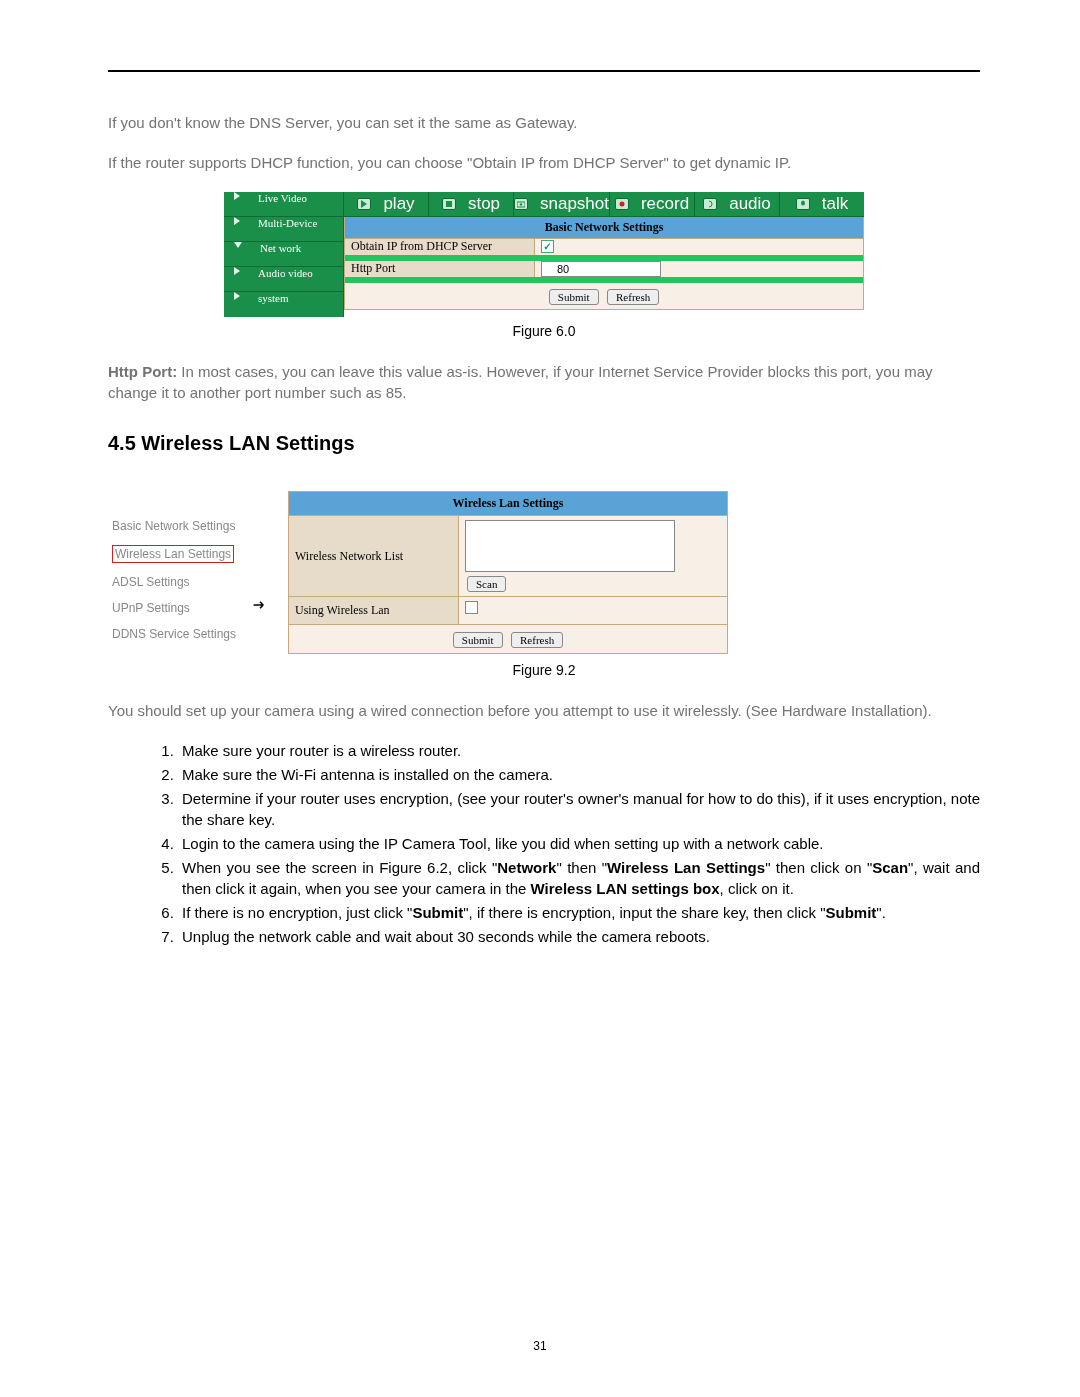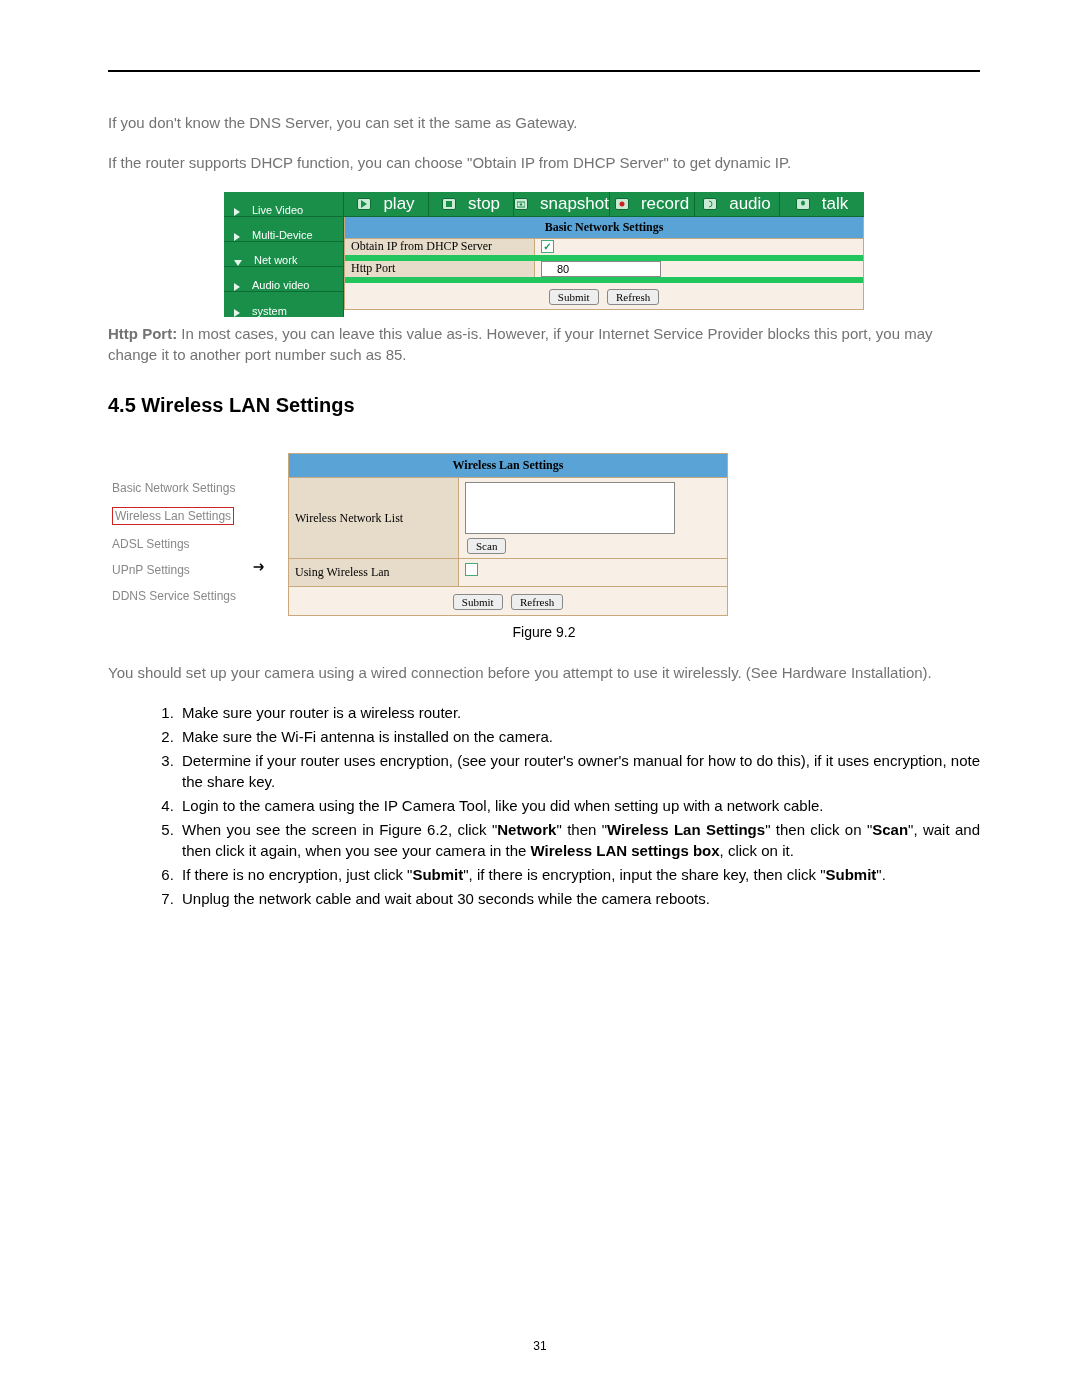--- a/index.html
+++ b/index.html
@@ -36,27 +36,28 @@
   .sidebar60 {
     width: 120px;
     background: #1a8f4a;
     display: flex;
     flex-direction: column;
     border-right: 1px solid #0d6b34;
   }
   .sidebar60-item {
     height: 25px;
     display: flex;
-    align-items: flex-end;
+    align-items: flex-start;
     padding-left: 10px;
     color: #fff;
     font-size: 11px;
     border-bottom: 1px solid #0d6b34;
     cursor: pointer;
-    gap: 12px;
+    gap: 18px;
+    font-family: Liberation Serif, serif;
   }
   .sidebar60-item:last-child { border-bottom: none; }
   .tri-right {
     width: 0; height: 0;
     border-top: 4px solid transparent;
     border-bottom: 4px solid transparent;
     border-left: 6px solid #e6f5ec;
     display: inline-block;
   }
   .tri-down {
@@ -373,20 +374,21 @@
             </div>
           </div>
           <div class="panel60-actions">
             <button class="mini-btn">Submit</button>
             <button class="mini-btn">Refresh</button>
           </div>
         </div>
       </div>
     </div>
   </div>
+  <div class="fig-caption">Figure 6.0</div>
 
   <p class="para">
     <span class="b">Http Port: </span><span>In most cases, you can leave this value as-is. However, if your Internet Service Provider blocks this port, you may change it to another port number such as 85.</span>
   </p>
 
   <h2 class="section-h">4.5   Wireless LAN Settings</h2>
 
   <div class="fig61-wrap">
     <div class="linklist" id="linklist61">
         <div class="linklist-item">Basic Network Settings</div>

